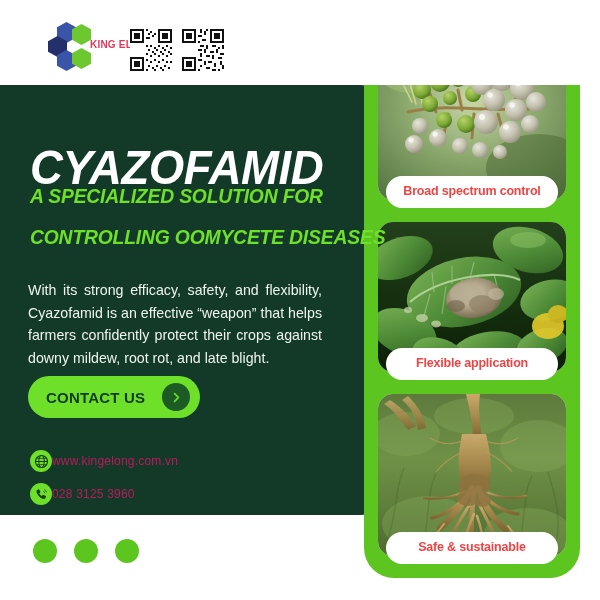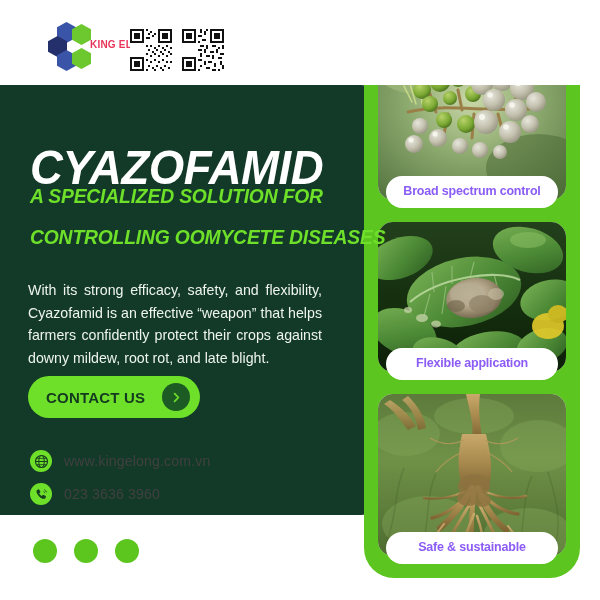--- a/index.html
+++ b/index.html
@@ -166,23 +166,22 @@
   .contact-ico {
     width: 22px; height: 22px;
     border-radius: 50%;
     background: #6ee02a;
     display: flex;
     align-items: center;
     justify-content: center;
     flex: none;
   }
   .contact-txt {
-    margin-left: 12px;
-    font-size: 14px;
-    color: #404040;
+    font-size: 12px;
+    color: #be185d;
     letter-spacing: 0.2px;
   }
 
   
   .dots {
     position: absolute;
     left: 33px; top: 539px;
     z-index: 5;
     display: flex;
     gap: 17px;
@@ -226,21 +225,21 @@
     left: 8px;
     bottom: -8px;
     width: 172px;
     background: #ffffff;
     border-radius: 16px;
     padding: 7px 4px 9px 4px;
     text-align: center;
     font-size: 12.5px;
     font-weight: bold;
     line-height: 16px;
-    color: #8b5cf6;
+    color: #ef4444;
     letter-spacing: -0.2px;
     box-sizing: border-box;
   }
 </style>
 </head>
 <body>
 
 <div class="poster">
 
   <div class="header">
@@ -405,21 +404,21 @@
   </div>
 
   <div class="contact-row r2">
     <span class="contact-ico">
       <svg width="15" height="15" viewBox="0 0 16 16">
         <path d="M4.3 2.6c.6-.3 1.2-.1 1.5.5l.9 1.7c.3.5.1 1.1-.4 1.4l-.7.45c.5 1.35 1.6 2.45 2.95 2.95l.45-.7c.3-.5.9-.7 1.4-.4l1.7.9c.6.3.8.9.5 1.5l-.5 1c-.3.6-.95.9-1.6.75C7.6 12.9 3.1 8.4 2.55 4.7c-.1-.65.2-1.3.8-1.6z" fill="#18401f"></path>
         <path d="M11.2 3.1a4.3 4.3 0 0 1 2.2 2.2" fill="none" stroke="#18401f" stroke-width="0.95" stroke-linecap="round"></path>
         <path d="M10.5 5.1a2.3 2.3 0 0 1 1.1 1.1" fill="none" stroke="#18401f" stroke-width="0.9" stroke-linecap="round"></path>
       </svg>
     </span>
-    <span class="contact-txt">023 3636 3960</span>
+    <span class="contact-txt">028 3125 3960</span>
   </div>
 
   <div class="dots">
     <span class="dot"></span>
     <span class="dot"></span>
     <span class="dot"></span>
   </div>
 
   <div class="green-col">
 

